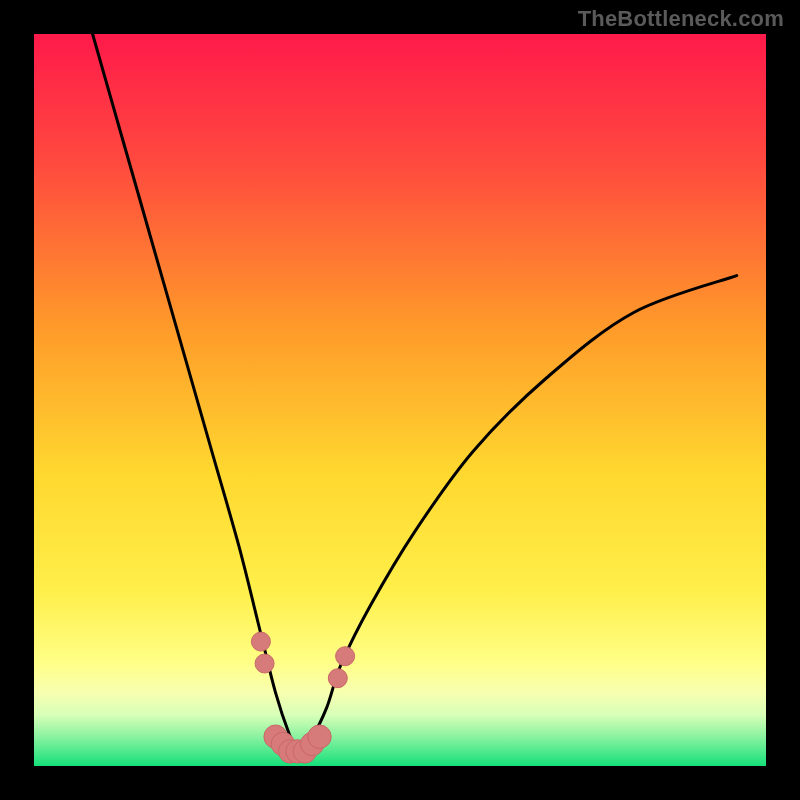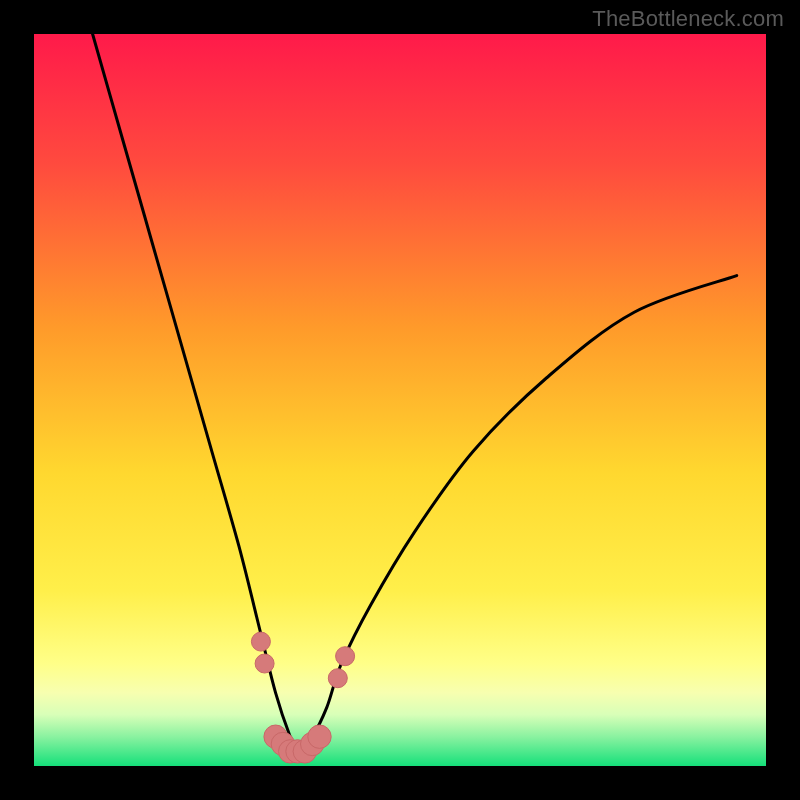--- a/index.html
+++ b/index.html
@@ -17,21 +17,21 @@
     width: 800px;
     height: 800px;
     background: #000;
   }
   .watermark {
     position: absolute;
     top: 6px;
     right: 16px;
     font-family: Arial, Helvetica, sans-serif;
     font-size: 22px;
-    font-weight: normal;
+    font-weight: bold;
     color: #5a5a5a;
     letter-spacing: 0.2px;
     user-select: none;
   }
   svg {
     position: absolute;
     top: 0;
     left: 0;
   }
 </style>

